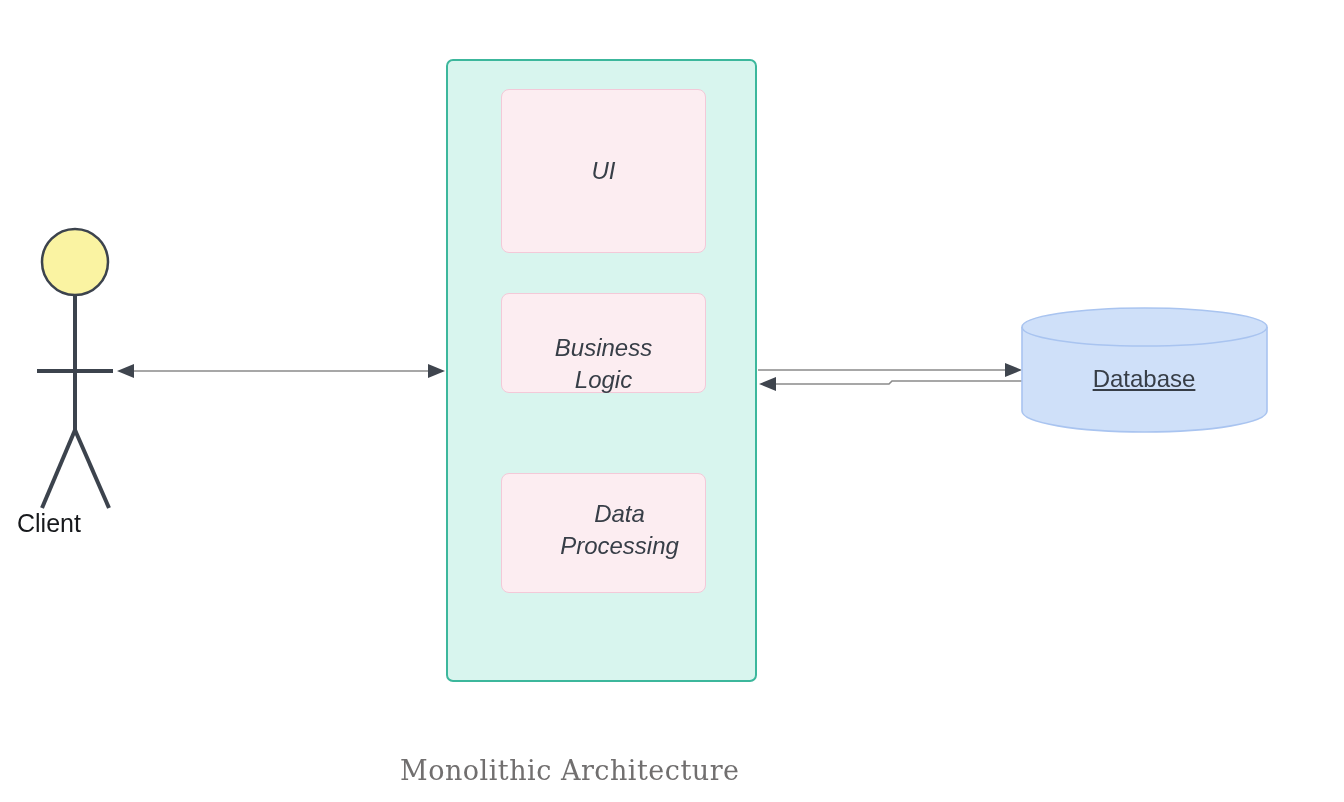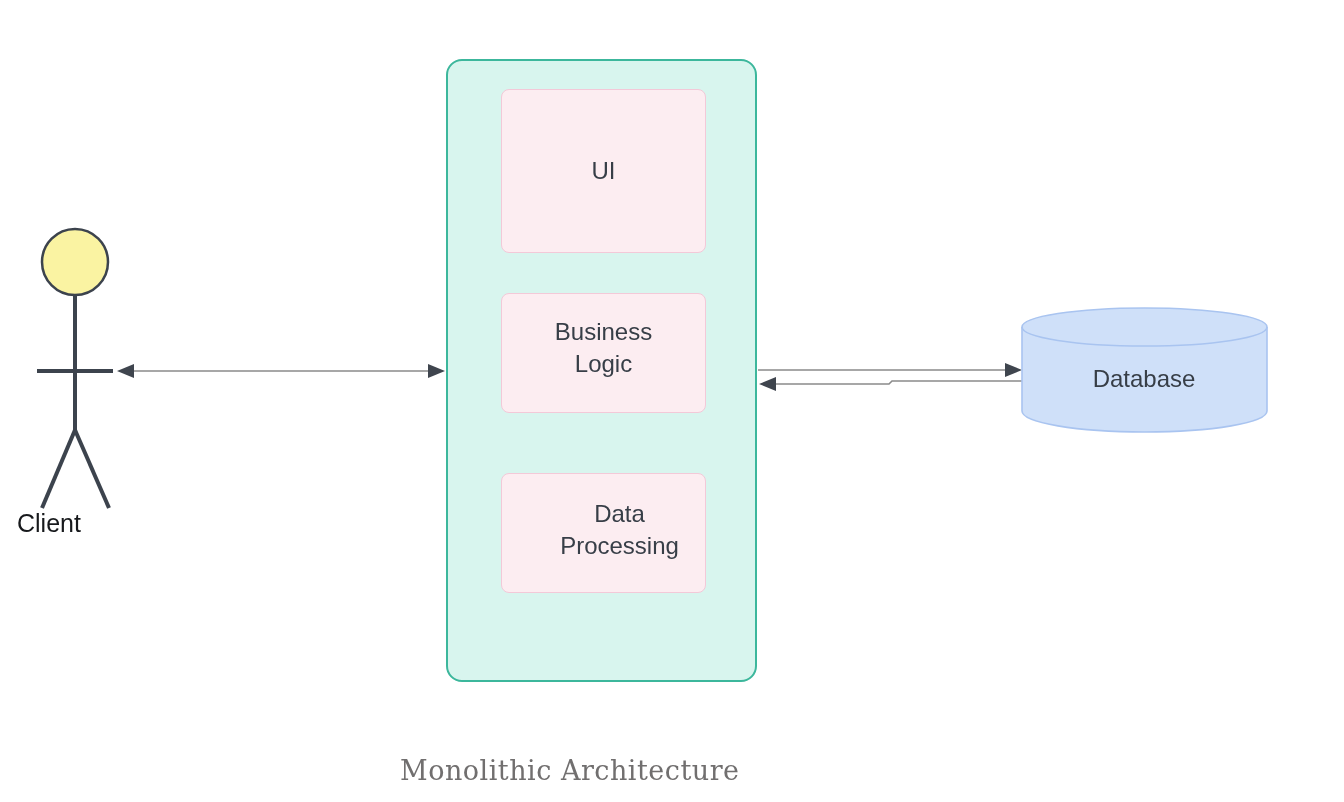--- a/index.html
+++ b/index.html
@@ -35,36 +35,37 @@
     left: 0; top: 0;
     width: 1344px; height: 802px;
   }
 
   .monolith-container {
     position: absolute;
     left: 446px; top: 59px;
     width: 311px; height: 623px;
     background: var(--container-fill);
     border: 2px solid var(--container-border);
-    border-radius: 16px;
+    border-radius: 7px;
+    font-style: italic;
   }
 
   .module-box {
     position: absolute;
     left: 53px;
     width: 205px;
     background: var(--module-fill);
     border: 1.5px solid var(--module-border);
     border-radius: 8px;
     display: flex;
     align-items: center;
     justify-content: center;
   }
   .module-box.ui   { top: 28px;  height: 164px; }
-  .module-box.biz  { top: 232px; height: 120px; align-items: flex-start; padding-top: 22px; }
+  .module-box.biz  { top: 232px; height: 100px; align-items: flex-start; padding-top: 38px; }
   .module-box.data { top: 412px; height: 120px; align-items: flex-start; padding-top: 24px; padding-left: 32px; }
 
   .module-label {
     max-width: 132px;
     text-align: center;
     font-size: 24px;
     line-height: 1.34;
     color: var(--label-text);
   }
 
@@ -76,20 +77,21 @@
     color: var(--client-text);
   }
 
   .database-label {
     position: absolute;
     left: 1044px; top: 365px;
     width: 200px;
     text-align: center;
     font-size: 24px;
     color: var(--label-text);
+    text-decoration: underline;
   }
 
   .diagram-title {
     position: absolute;
     left: 400px; top: 755px;
     width: 500px;
     text-align: left;
     font-family: "DejaVu Serif", "Liberation Serif", serif;
     font-size: 27px;
     letter-spacing: 0.5px;

